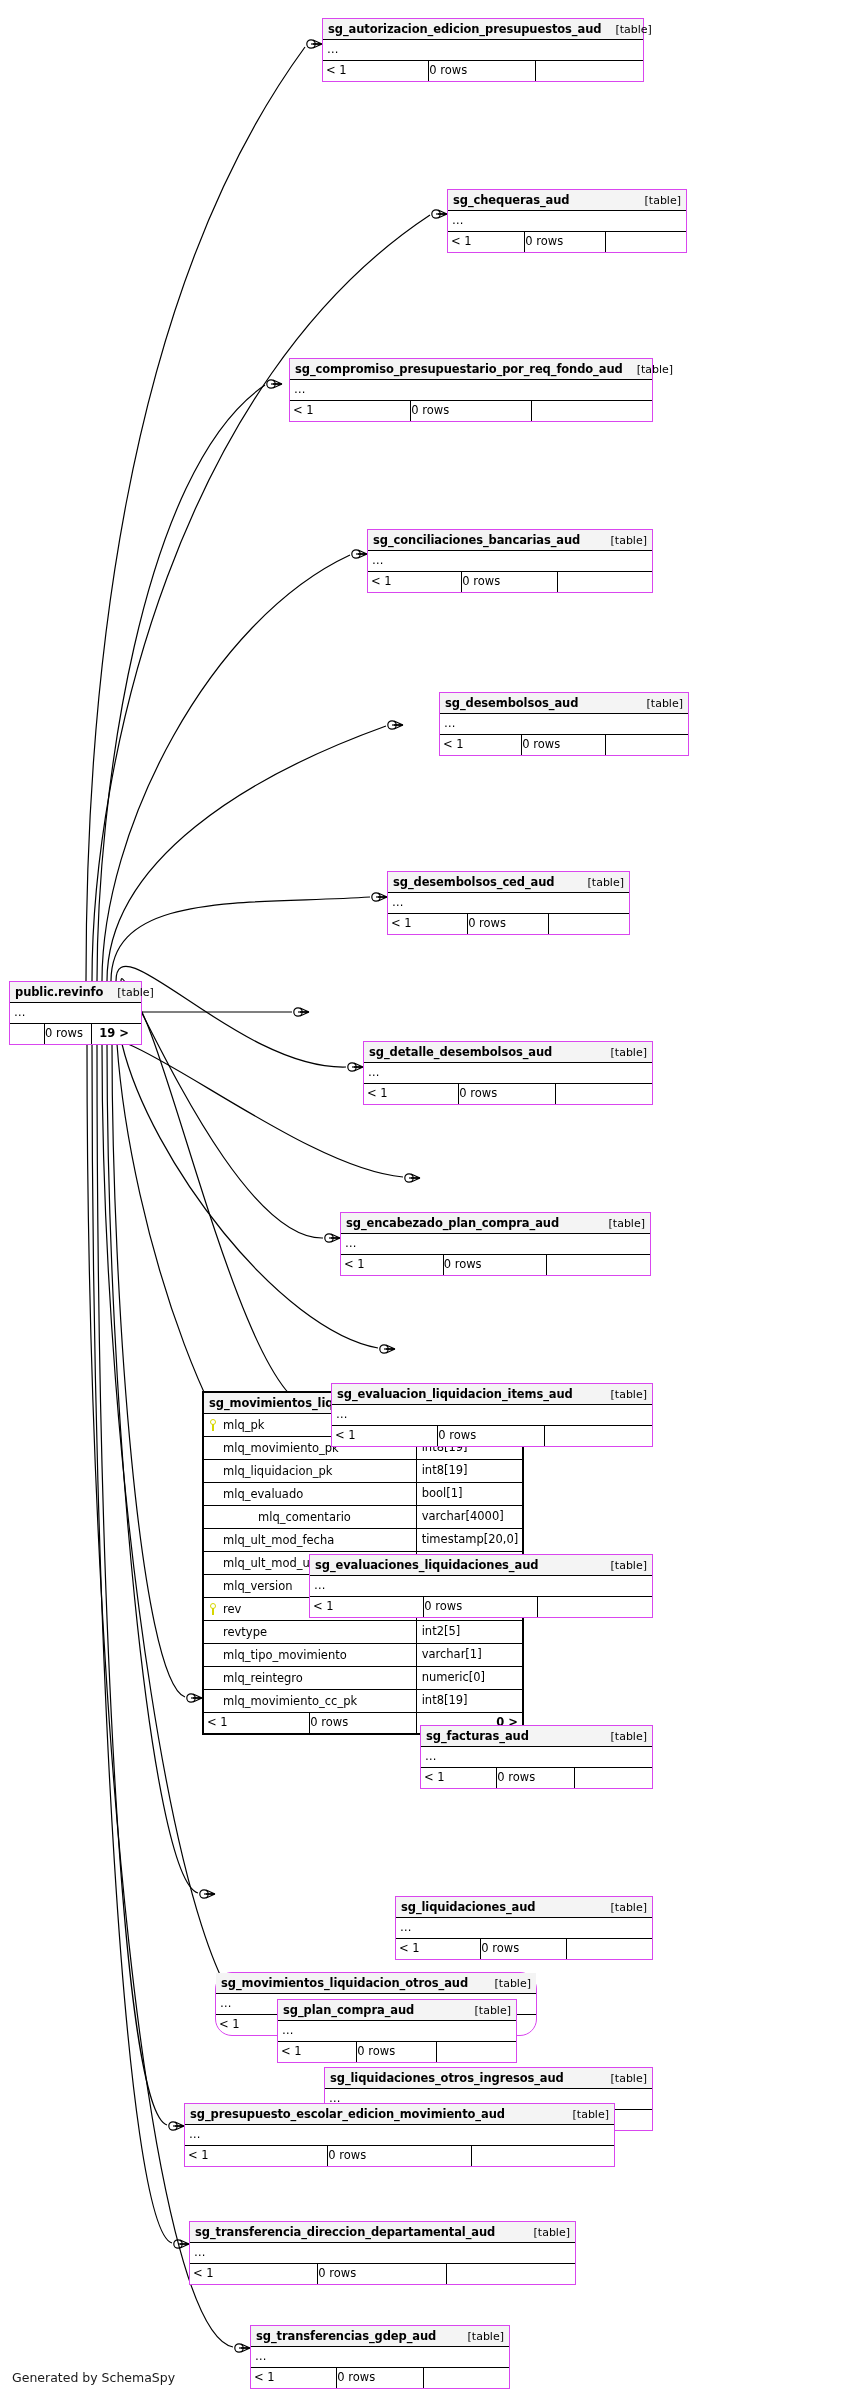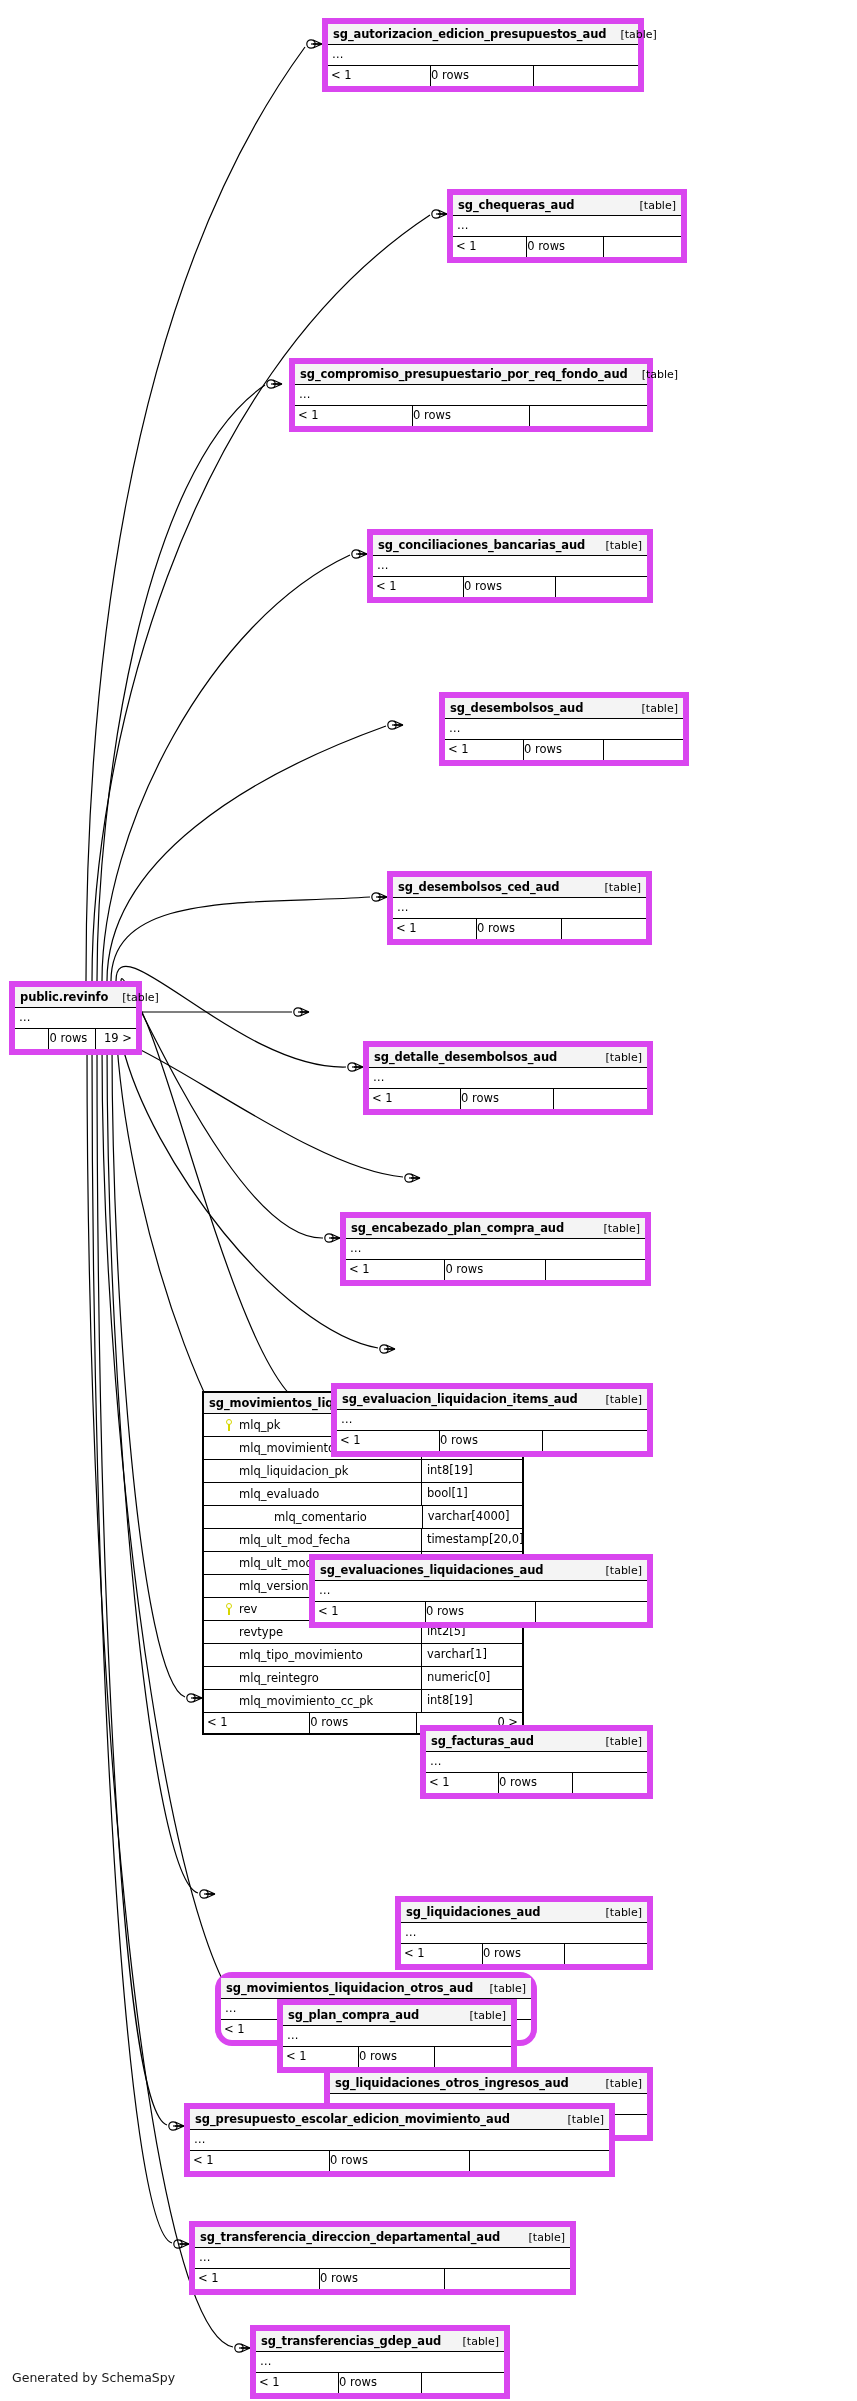--- a/index.html
+++ b/index.html
@@ -23,21 +23,21 @@
   #edges {
     position: absolute;
     left: 0; top: 0;
     width: 857px;
     height: 2401px;
     pointer-events: none;
   }
   .tbl {
     position: absolute;
     box-sizing: border-box;
-    border: 6px solid #d946ef;
+    border: 1px solid #d946ef;
     background: #ffffff;
     font-size: 11.5px;
     color: #000000;
   }
   .tbl.focus {
     border: 2px solid #000000;
   }
   .thead {
     box-sizing: border-box;
     background: #f4f4f4;
@@ -77,40 +77,39 @@
   }
   .tfoot > div {
     box-sizing: border-box;
     border-right: 1px solid #000000;
     overflow: hidden;
     white-space: nowrap;
   }
   .tfoot > div:last-child { border-right: none; }
   .f-left  { text-align: left;   padding-left: 3px; }
   .f-mid   { text-align: left; }
-  .f-right { text-align: right;  padding-right: 4px; }
+  .f-right { text-align: right;  padding-right: 4px; font-weight: bold; }
 
   
   .crow {
     box-sizing: border-box;
     display: flex;
     height: 23px;
     line-height: 21px;
     border-bottom: 1px solid #000000;
     font-size: 11.5px;
   }
   .cname {
     box-sizing: border-box;
     display: flex;
     align-items: center;
     border-right: 1px solid #000000;
     padding-left: 5px;
     overflow: hidden;
     white-space: nowrap;
-    margin-left: 16px;
   }
   .ctype {
     box-sizing: border-box;
     padding-left: 5px;
     overflow: hidden;
     white-space: nowrap;
   }
   .keyslot {
     width: 14px;
     min-width: 14px;
@@ -412,21 +411,21 @@
           <span class="tname">sg_desembolsos_aud</span>
           <span class="ttype">[table]</span>
         </div>
         <div class="ellip">…</div>
         <div class="tfoot">
           <div class="f-left" style="width: 83px;">&lt; 1</div>
           <div class="f-mid" style="width: 84px;">0 rows</div>
           <div class="f-right" style="width: 83px;"></div>
         </div>
       </div>
-      <div class="tbl" style="left: 387px; top: 871px; width: 265px;">
+      <div class="tbl" style="left: 387px; top: 871px; width: 243px;">
         <div class="thead">
           <span class="tname">sg_desembolsos_ced_aud</span>
           <span class="ttype">[table]</span>
         </div>
         <div class="ellip">…</div>
         <div class="tfoot">
           <div class="f-left" style="width: 88px;">&lt; 1</div>
           <div class="f-mid" style="width: 89px;">0 rows</div>
           <div class="f-right" style="width: 88px;"></div>
         </div>

